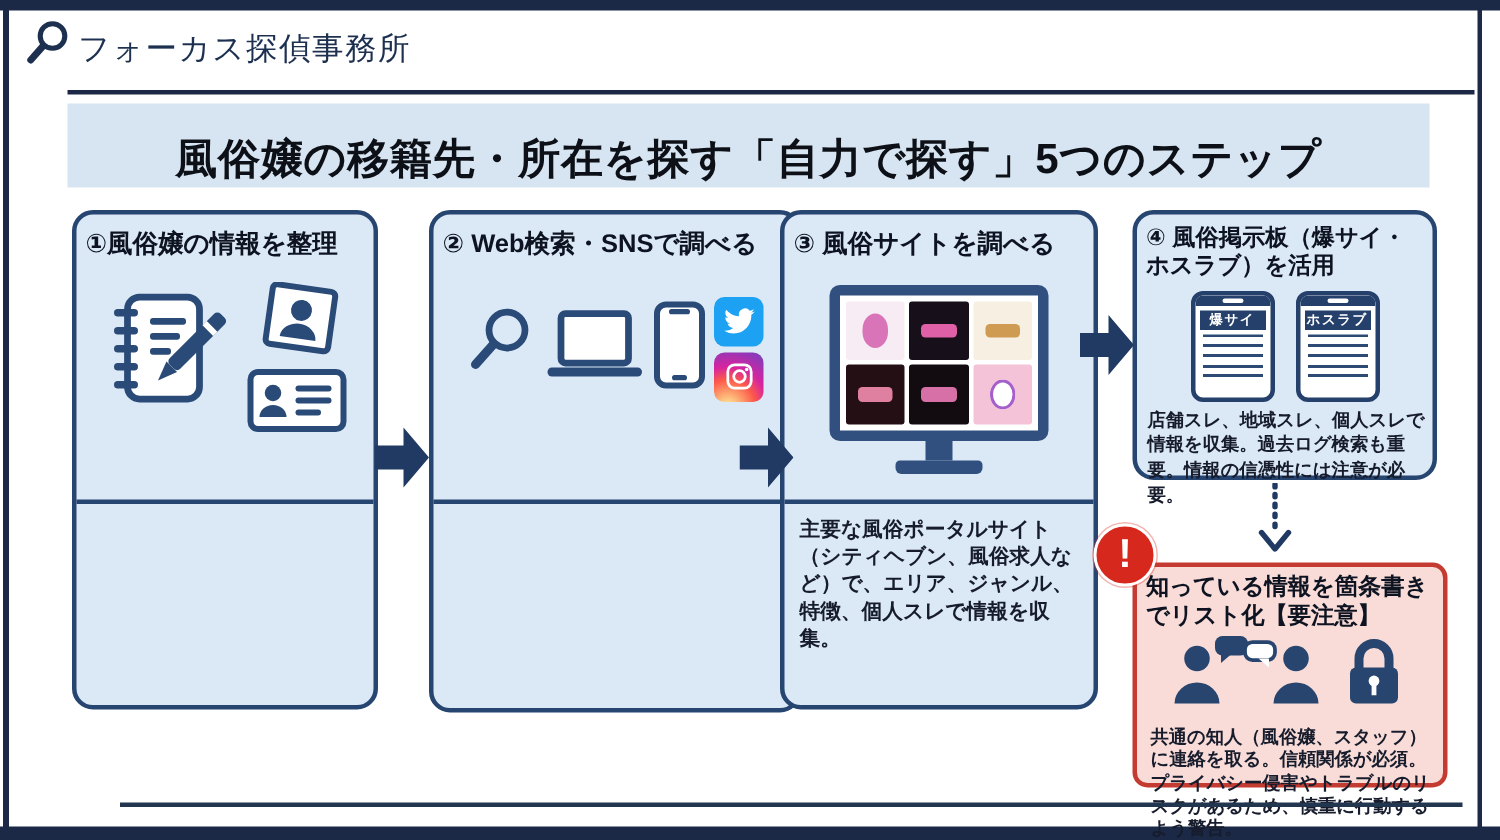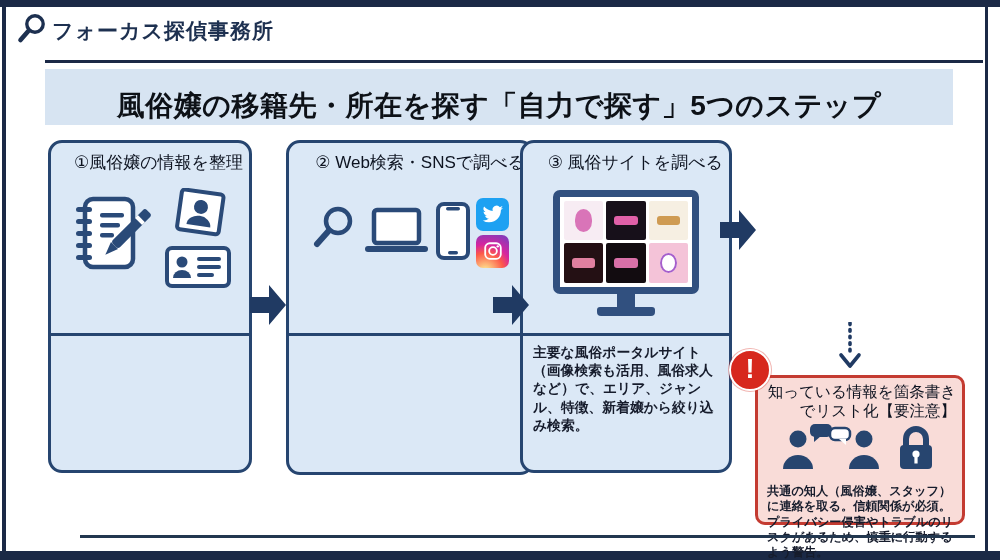--- a/index.html
+++ b/index.html
@@ -8,37 +8,37 @@
     font-family:"Liberation Sans","DejaVu Sans",sans-serif;color:#141a28;
   }
   
   .frame-top{position:absolute;left:0;top:0;width:1000px;height:7px;background:#1b2946;}
   .frame-bottom{position:absolute;left:0;top:551px;width:1000px;height:9px;background:#1b2946;}
   .frame-left{position:absolute;left:2px;top:0;width:4px;height:560px;background:#1b2946;}
   .frame-right{position:absolute;left:985px;top:0;width:3px;height:560px;background:#1b2946;}
 
   
   .brand{position:absolute;left:14px;top:11px;display:flex;align-items:center;gap:2px;}
-  .brand-name{font-size:21px;font-weight:700;color:#1d3050;letter-spacing:1px;}
+  .brand-name{font-size:21px;font-weight:400;color:#1d3050;letter-spacing:1px;}
 
   
   .title-rule{position:absolute;left:45px;top:60px;width:938px;height:3px;background:#1b2946;}
   .title-bar{position:absolute;left:45px;top:69px;width:908px;height:56px;background:#d7e4f2;
              display:flex;align-items:flex-end;justify-content:center;}
   .title-text{font-size:28px;font-weight:800;color:#0d1117;letter-spacing:0.5px;white-space:nowrap;}
 
   
   .step-box{position:absolute;background:#dbe8f6;border:3px solid #264570;border-radius:14px;box-sizing:border-box;}
   #box1{left:48px;top:140px;width:204px;height:333px;}
   #box2{left:286px;top:140px;width:248px;height:335px;}
   #box3{left:520px;top:140px;width:212px;height:333px;}
   #box4{left:755px;top:140px;width:203px;height:180px;}
   #box5{left:755px;top:375px;width:210px;height:150px;background:#f9dcd8;border:3px solid #c43b31;border-radius:10px;}
 
-  .step-title{font-weight:400;color:#0d1320;text-align:right;font-size:17px;line-height:1.22;
+  .step-title{font-weight:700;color:#0d1320;text-align:left;font-size:17px;line-height:1.22;
               margin:10px 6px 0;}
   #box4 .step-title{font-size:15.5px;margin-top:7px;}
   #box5 .step-title{font-size:15.5px;margin-top:5px;}
 
   .divider{position:absolute;left:0;right:0;top:190px;height:3px;background:#264570;}
   .step-body{position:absolute;top:201px;left:10px;right:7px;font-size:13.8px;font-weight:700;
              line-height:1.32;color:#161c2c;text-align:left;}
   #box4 .step-body{position:static;margin:4px 5px 0 7px;font-size:12.2px;line-height:1.36;}
   #box5 .step-body{position:static;margin:14px 7px 0 9px;font-size:12.2px;line-height:1.26;}
 
@@ -206,23 +206,41 @@
         <div class="site-tile t2"></div>
         <div class="site-tile t3"></div>
         <div class="site-tile t4"></div>
         <div class="site-tile t5"></div>
         <div class="site-tile t6"></div>
       </div>
       <div class="m-neck"></div>
       <div class="m-base"></div>
     </div>
     <div class="divider"></div>
-    <div class="step-body">主要な風俗ポータルサイト（画像検索も活用、風俗求人など）で、エリア、ジャンル、特徴、新着嬢から絞り込み検索。</div>
-  </div>
-
+    <div class="step-body">主要な風俗ポータルサイト（シティヘブン、風俗求人など）で、エリア、ジャンル、特徴、個人スレで情報を収集。</div>
+  </div>
+
+  <div class="step-box" id="box4">
+    <div class="step-title">④ 風俗掲示板（爆サイ・ホスラブ）を活用</div>
+    <div class="phones-row">
+      <div class="phone4">
+        <div class="p4-top"></div>
+        <div class="p4-head">爆サイ</div>
+        <div class="p4-lines"></div>
+        <div class="p4-lines short"></div>
+      </div>
+      <div class="phone4">
+        <div class="p4-top"></div>
+        <div class="p4-head">ホスラブ</div>
+        <div class="p4-lines"></div>
+        <div class="p4-lines short"></div>
+      </div>
+    </div>
+    <div class="step-body">店舗スレ、地域スレ、個人スレで情報を収集。過去ログ検索も重要。情報の信憑性には注意が必要。</div>
+  </div>
 
   <div class="flow-arrow" id="arrow1">
     <svg width="36" height="44" viewBox="0 0 36 44">
         <polygon points="0,14 19,14 19,2 36,22 19,42 19,30 0,30" fill="#203a63"></polygon>
       </svg>
   </div>
   <div class="flow-arrow" id="arrow2">
     <svg width="36" height="44" viewBox="0 0 36 44">
         <polygon points="0,14 19,14 19,2 36,22 19,42 19,30 0,30" fill="#203a63"></polygon>
       </svg>

